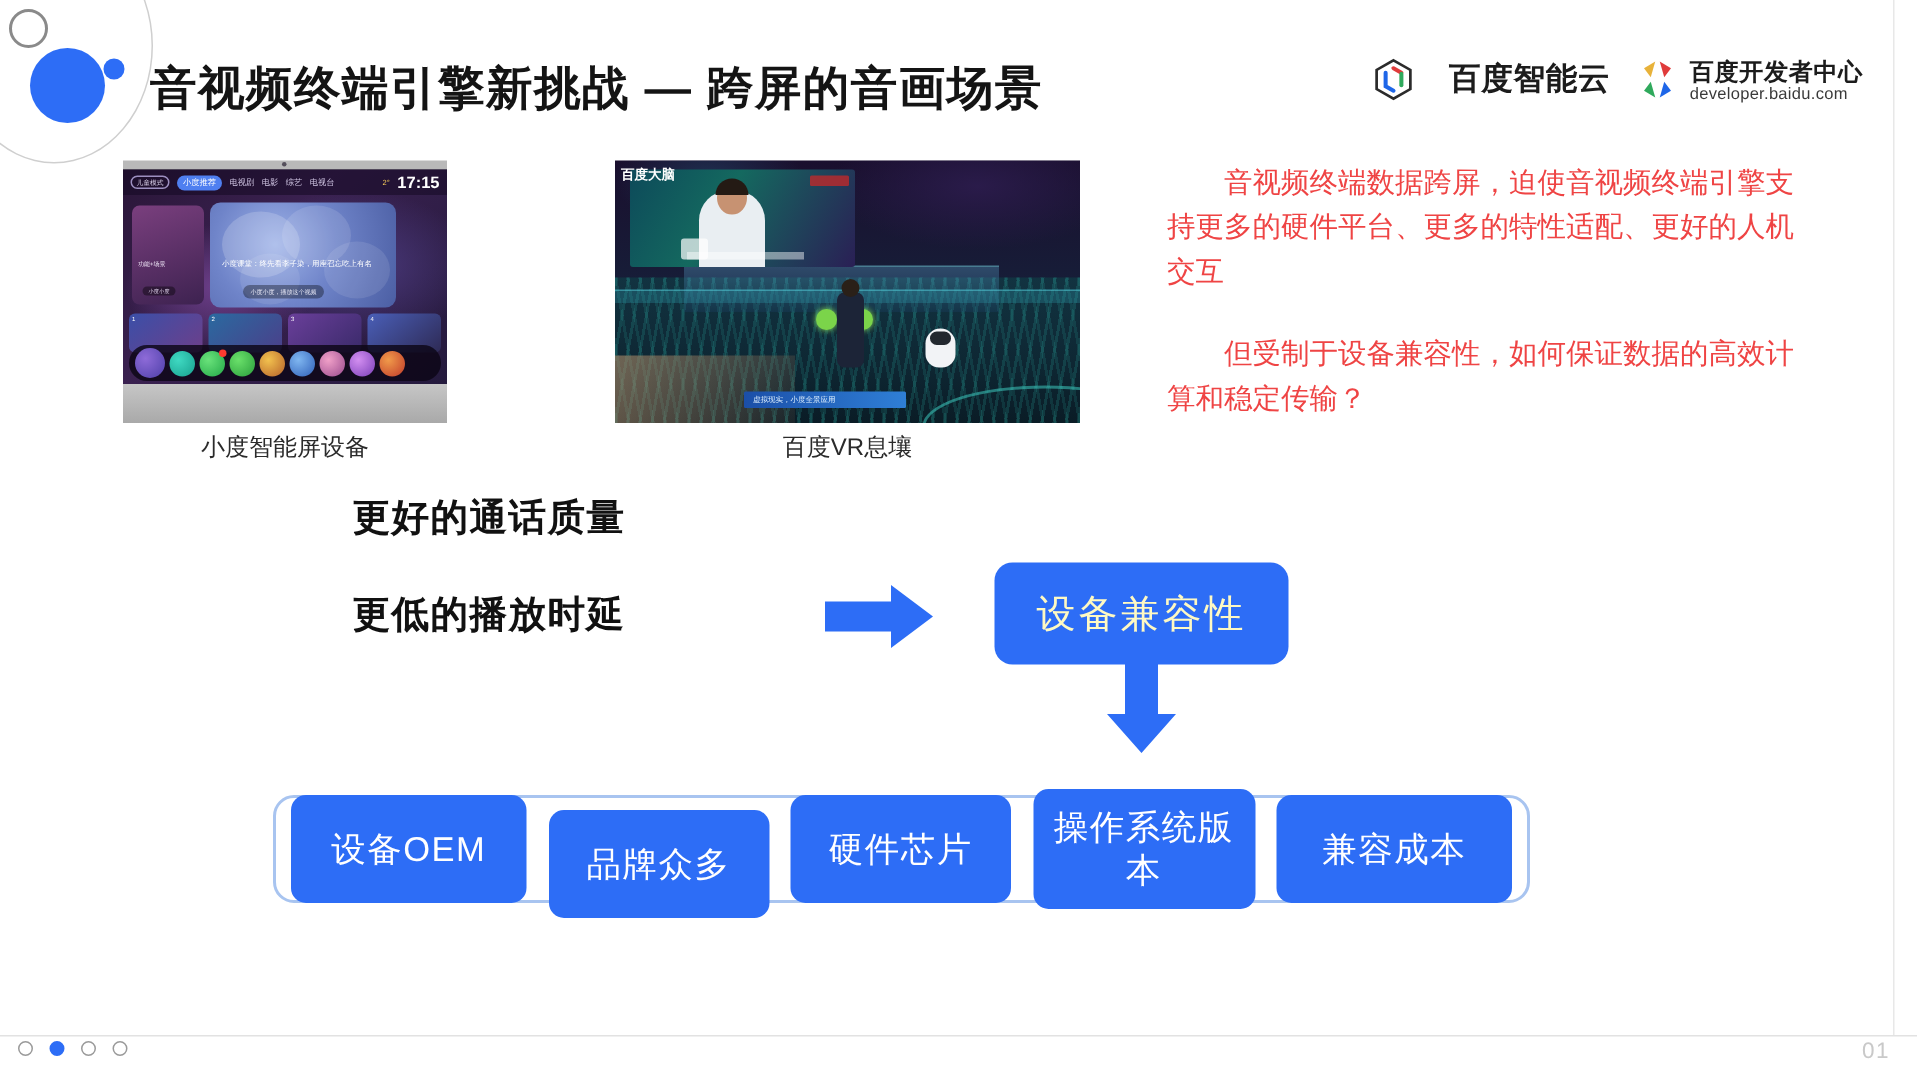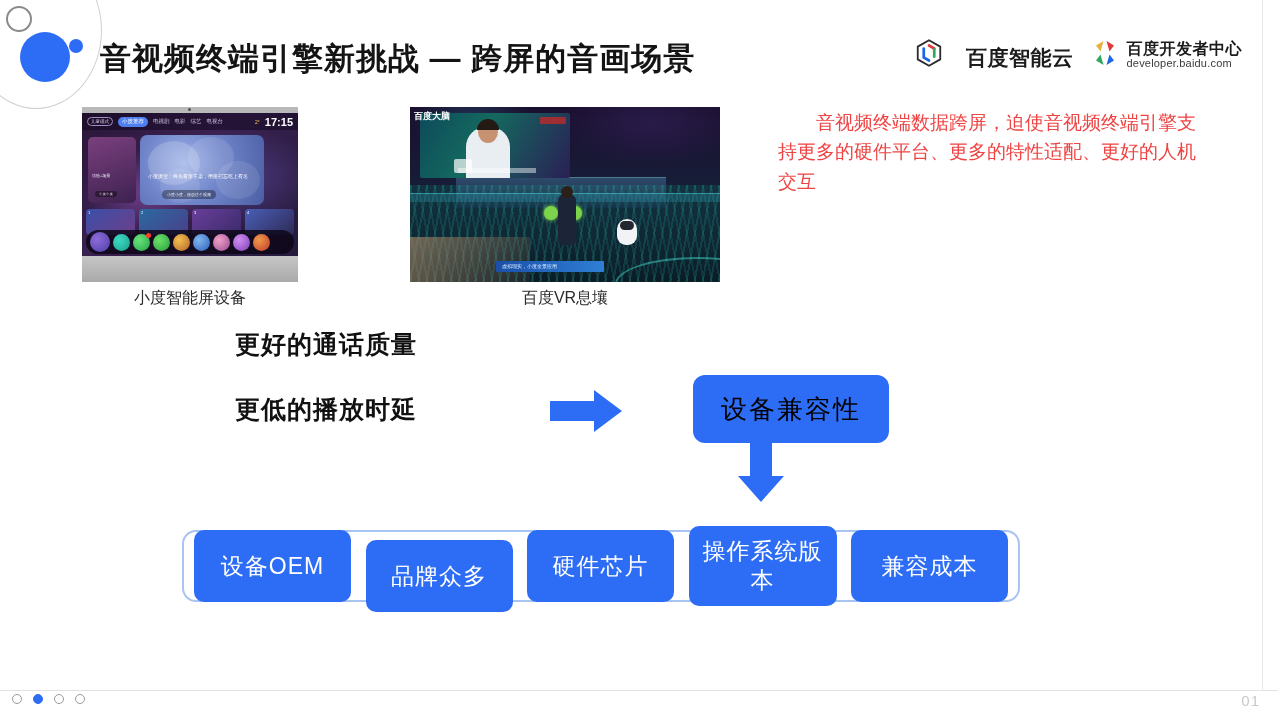--- a/index.html
+++ b/index.html
@@ -18,21 +18,21 @@
 
   
   .title{
     position:absolute;left:100px;top:38px;
     font-size:31px;font-weight:bold;letter-spacing:1px;color:#141414;
     white-space:nowrap;
   }
 
   
   .logos{position:absolute;right:36px;top:38px;display:flex;align-items:center;gap:16px;}
-  .logo-cloud{display:flex;align-items:flex-end;gap:22px;}
+  .logo-cloud{display:flex;align-items:flex-start;gap:22px;}
   .logo-cloud .lc-text{font-size:21px;font-weight:bold;color:#1c1c1c;letter-spacing:0.5px;}
   .logo-dev{display:flex;align-items:center;gap:7px;}
   .logo-dev .ld-stack{display:flex;flex-direction:column;line-height:1.05;}
   .logo-dev .ld-top{font-size:16px;font-weight:bold;color:#1c1c1c;letter-spacing:0.5px;}
   .logo-dev .ld-bot{font-size:11px;color:#3a3a3a;letter-spacing:0.2px;}
 
   
   .shot1{position:absolute;left:82px;top:107px;width:216px;height:175px;background:#b9b9b9;overflow:hidden;}
   .s1-screen{position:absolute;left:0;top:6px;width:216px;height:154px;background:#1b1226;overflow:hidden;}
   .s1-bg{position:absolute;left:0;top:0;width:216px;height:143px;
@@ -107,22 +107,22 @@
   .para{font-size:19px;line-height:1.55;color:#ef4444;text-indent:2em;margin:0 0 26px 0;}
 
   
   .bullets{position:absolute;left:235px;top:328px;}
   .bullet{font-size:25px;font-weight:bold;color:#111;margin-bottom:32px;letter-spacing:1px;}
 
   
   .arrow-right{position:absolute;left:550px;top:390px;width:72px;height:42px;}
   .arrow-down{position:absolute;left:738px;top:440px;width:46px;height:62px;}
   .pill{position:absolute;left:663px;top:375px;width:196px;height:68px;border-radius:12px;
-    background:#2d6df6;color:#000000;display:flex;align-items:center;justify-content:center;
-    font-size:26px;letter-spacing:2px;margin-left:30px;}
+    background:#2d6df6;color:#fef9c3;display:flex;align-items:center;justify-content:center;
+    font-size:26px;letter-spacing:2px;}
 
   
   .group{position:absolute;left:182px;top:530px;width:838px;height:72px;
     border:2px solid #a8c4f0;border-radius:14px;box-sizing:border-box;
     display:flex;align-items:center;justify-content:space-between;padding:0 10px;}
   .gbox{background:#2d6df6;color:#fff;border-radius:10px;
     display:flex;align-items:center;justify-content:center;text-align:center;
     font-size:23px;letter-spacing:1px;line-height:1.25;box-sizing:border-box;padding:6px 8px;}
   .gbox.b0{width:157px;height:72px;}
   .gbox.b1{width:147px;height:72px;margin-top:20px;}
@@ -269,20 +269,21 @@
 
     <div class="s2-subbar"></div>
     <div class="s2-subtxt">虚拟现实，小度全景应用</div>
   </div>
 
   <div class="cap1">小度智能屏设备</div>
   <div class="cap2">百度VR息壤</div>
 
   <div class="para-wrap">
     <p class="para">音视频终端数据跨屏，迫使音视频终端引擎支持更多的硬件平台、更多的特性适配、更好的人机交互</p>
+    <p class="para">但受制于设备兼容性，如何保证数据的高效计算和稳定传输？</p>
   </div>
 
   <div class="bullets">
     <div class="bullet">更好的通话质量</div>
     <div class="bullet">更低的播放时延</div>
   </div>
 
   <div class="arrow-right">
     <svg width="72" height="42" viewBox="0 0 72 42">
       <polygon points="0,11 44,11 44,0 72,21 44,42 44,31 0,31" fill="#2d6df6"></polygon>

